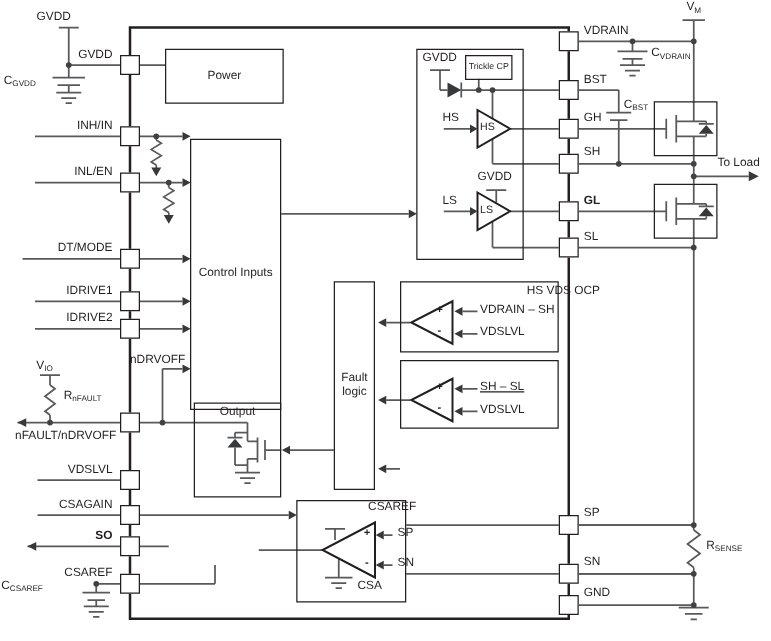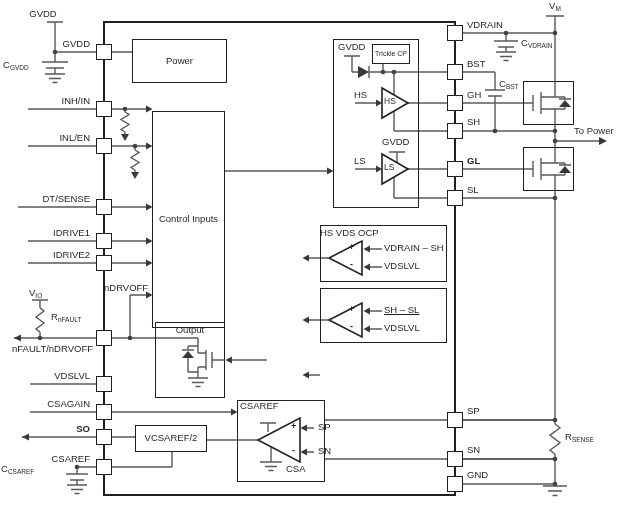--- a/index.html
+++ b/index.html
@@ -10,21 +10,21 @@
        display:flex;align-items:center;justify-content:center;text-align:center;
        font-size:9.5px;line-height:1.15;color:#231f20;z-index:2;}
   .blk.notxt{display:block;}
   .pin{position:absolute;width:16px;height:16px;background:#fff;border:1.6px solid #231f20;
        box-sizing:border-box;z-index:3;}
   .lbl{position:absolute;font-size:9.5px;line-height:1.1;white-space:nowrap;color:#231f20;z-index:4;}
   .lbl .sub{font-size:6.5px;vertical-align:-2px;}
   .ralign{text-align:right;width:75px;}
   .tiny{font-size:8.5px;}
   .sign{font-size:9px;font-weight:bold;}
-  .ttl{text-align:left;}
+  .ttl{text-align:right;padding-left:33px;}
 </style>
 </head>
 <body>
 
 <div class="stage">
 
 <svg width="617" height="513" viewBox="0 0 617 513">
 
   <rect x="104" y="22" width="351" height="473" fill="none" stroke="#231f20" stroke-width="2"></rect>
 
@@ -160,27 +160,25 @@
     <circle cx="555" cy="420" r="2.3"></circle>
         <circle cx="555" cy="459" r="2.3"></circle>
     <circle cx="555" cy="484" r="2.3"></circle>
   </g>
 </svg>
 
 <div class="blk" style="left:132px;top:39px;width:95px;height:44px;">Power</div>
 <div class="blk" style="left:152px;top:111px;width:73px;height:217px;padding:0 4px;">Control Inputs</div>
 <div class="blk notxt" style="left:333px;top:39px;width:86px;height:169px;"></div>
 <div class="blk" style="left:372px;top:44px;width:38px;height:20px;font-size:7px;">Trickle CP</div>
+<div class="blk" style="left:267px;top:225px;width:33px;height:167px;">Fault logic</div>
 <div class="blk notxt" style="left:320px;top:225px;width:127px;height:57px;"></div>
 <div class="blk notxt" style="left:320px;top:288px;width:127px;height:55px;"></div>
 <div class="blk notxt" style="left:155px;top:322px;width:70px;height:76px;"></div>
 <div class="blk notxt" style="left:237px;top:400px;width:88px;height:82px;"></div>
-<div class="blk" style="left:135px;top:425px;width:72px;height:27px;">
-  <span><span>V</span><span class="sub">CSAREF</span><span>/2</span></span>
-</div>
 <div class="blk notxt" style="left:523px;top:81px;width:51px;height:44px;"></div>
 <div class="blk notxt" style="left:523px;top:147px;width:51px;height:44px;"></div>
 
 <div class="pin" style="left:96px;top:44px;"></div>
 <div class="pin" style="left:96px;top:101px;"></div>
 <div class="pin" style="left:96px;top:138px;"></div>
 <div class="pin" style="left:96px;top:199px;"></div>
 <div class="pin" style="left:96px;top:233px;"></div>
 <div class="pin" style="left:96px;top:255px;"></div>
 <div class="pin" style="left:96px;top:330px;"></div>
@@ -194,21 +192,21 @@
 <div class="pin" style="left:447px;top:123px;"></div>
 <div class="pin" style="left:447px;top:161px;"></div>
 <div class="pin" style="left:447px;top:190px;"></div>
 <div class="pin" style="left:447px;top:412px;"></div>
 <div class="pin" style="left:447px;top:451px;"></div>
 <div class="pin" style="left:447px;top:476px;"></div>
 
 <div class="lbl ralign" style="left:15px;top:39px;">GVDD</div>
 <div class="lbl ralign" style="left:15px;top:96px;">INH/IN</div>
 <div class="lbl ralign" style="left:15px;top:133px;">INL/EN</div>
-<div class="lbl ralign" style="left:15px;top:194px;">DT/SENSE</div>
+<div class="lbl ralign" style="left:15px;top:194px;">DT/MODE</div>
 <div class="lbl ralign" style="left:15px;top:228px;">IDRIVE1</div>
 <div class="lbl ralign" style="left:15px;top:250px;">IDRIVE2</div>
 <div class="lbl" style="left:-2px;top:344px;width:95px;text-align:right;">nFAULT/nDRVOFF</div>
 <div class="lbl ralign" style="left:15px;top:371px;">VDSLVL</div>
 <div class="lbl ralign" style="left:15px;top:399px;">CSAGAIN</div>
 <div class="lbl ralign" style="left:15px;top:424px;font-weight:bold;">SO</div>
 <div class="lbl ralign" style="left:15px;top:454px;">CSAREF</div>
 
 <div class="lbl" style="left:467px;top:20px;">VDRAIN</div>
 <div class="lbl" style="left:467px;top:59px;">BST</div>
@@ -221,21 +219,21 @@
 <div class="lbl" style="left:467px;top:470px;">GND</div>
 
 <div class="lbl" style="left:30px;top:9px;width:50px;text-align:center;margin-left:-12px;">GVDD</div>
 <div class="lbl" style="left:3px;top:60px;"><span>C</span><span class="sub">GVDD</span></div>
 <div class="lbl" style="left:29px;top:288px;"><span>V</span><span class="sub">IO</span></div>
 <div class="lbl" style="left:51px;top:312px;"><span>R</span><span class="sub">nFAULT</span></div>
 <div class="lbl" style="left:1px;top:464px;"><span>C</span><span class="sub">CSAREF</span></div>
 <div class="lbl" style="left:535px;top:1px;width:40px;text-align:center;"><span>V</span><span class="sub">M</span></div>
 <div class="lbl" style="left:521px;top:38px;"><span>C</span><span class="sub">VDRAIN</span></div>
 <div class="lbl" style="left:499px;top:79px;"><span>C</span><span class="sub">BST</span></div>
-<div class="lbl" style="left:574px;top:126px;">To Power</div>
+<div class="lbl" style="left:574px;top:126px;">To Load</div>
 <div class="lbl" style="left:565px;top:432px;"><span>R</span><span class="sub">SENSE</span></div>
 
 <div class="lbl" style="left:104px;top:283px;">nDRVOFF</div>
 <div class="lbl" style="left:155px;top:325px;width:70px;text-align:center;">Output</div>
 <div class="lbl" style="left:338px;top:42px;">GVDD</div>
 <div class="lbl" style="left:354px;top:90px;">HS</div>
 <div class="lbl tiny" style="left:384px;top:97px;">HS</div>
 <div class="lbl" style="left:382px;top:137px;">GVDD</div>
 <div class="lbl" style="left:354px;top:156px;">LS</div>
 <div class="lbl tiny" style="left:384px;top:163px;">LS</div>

